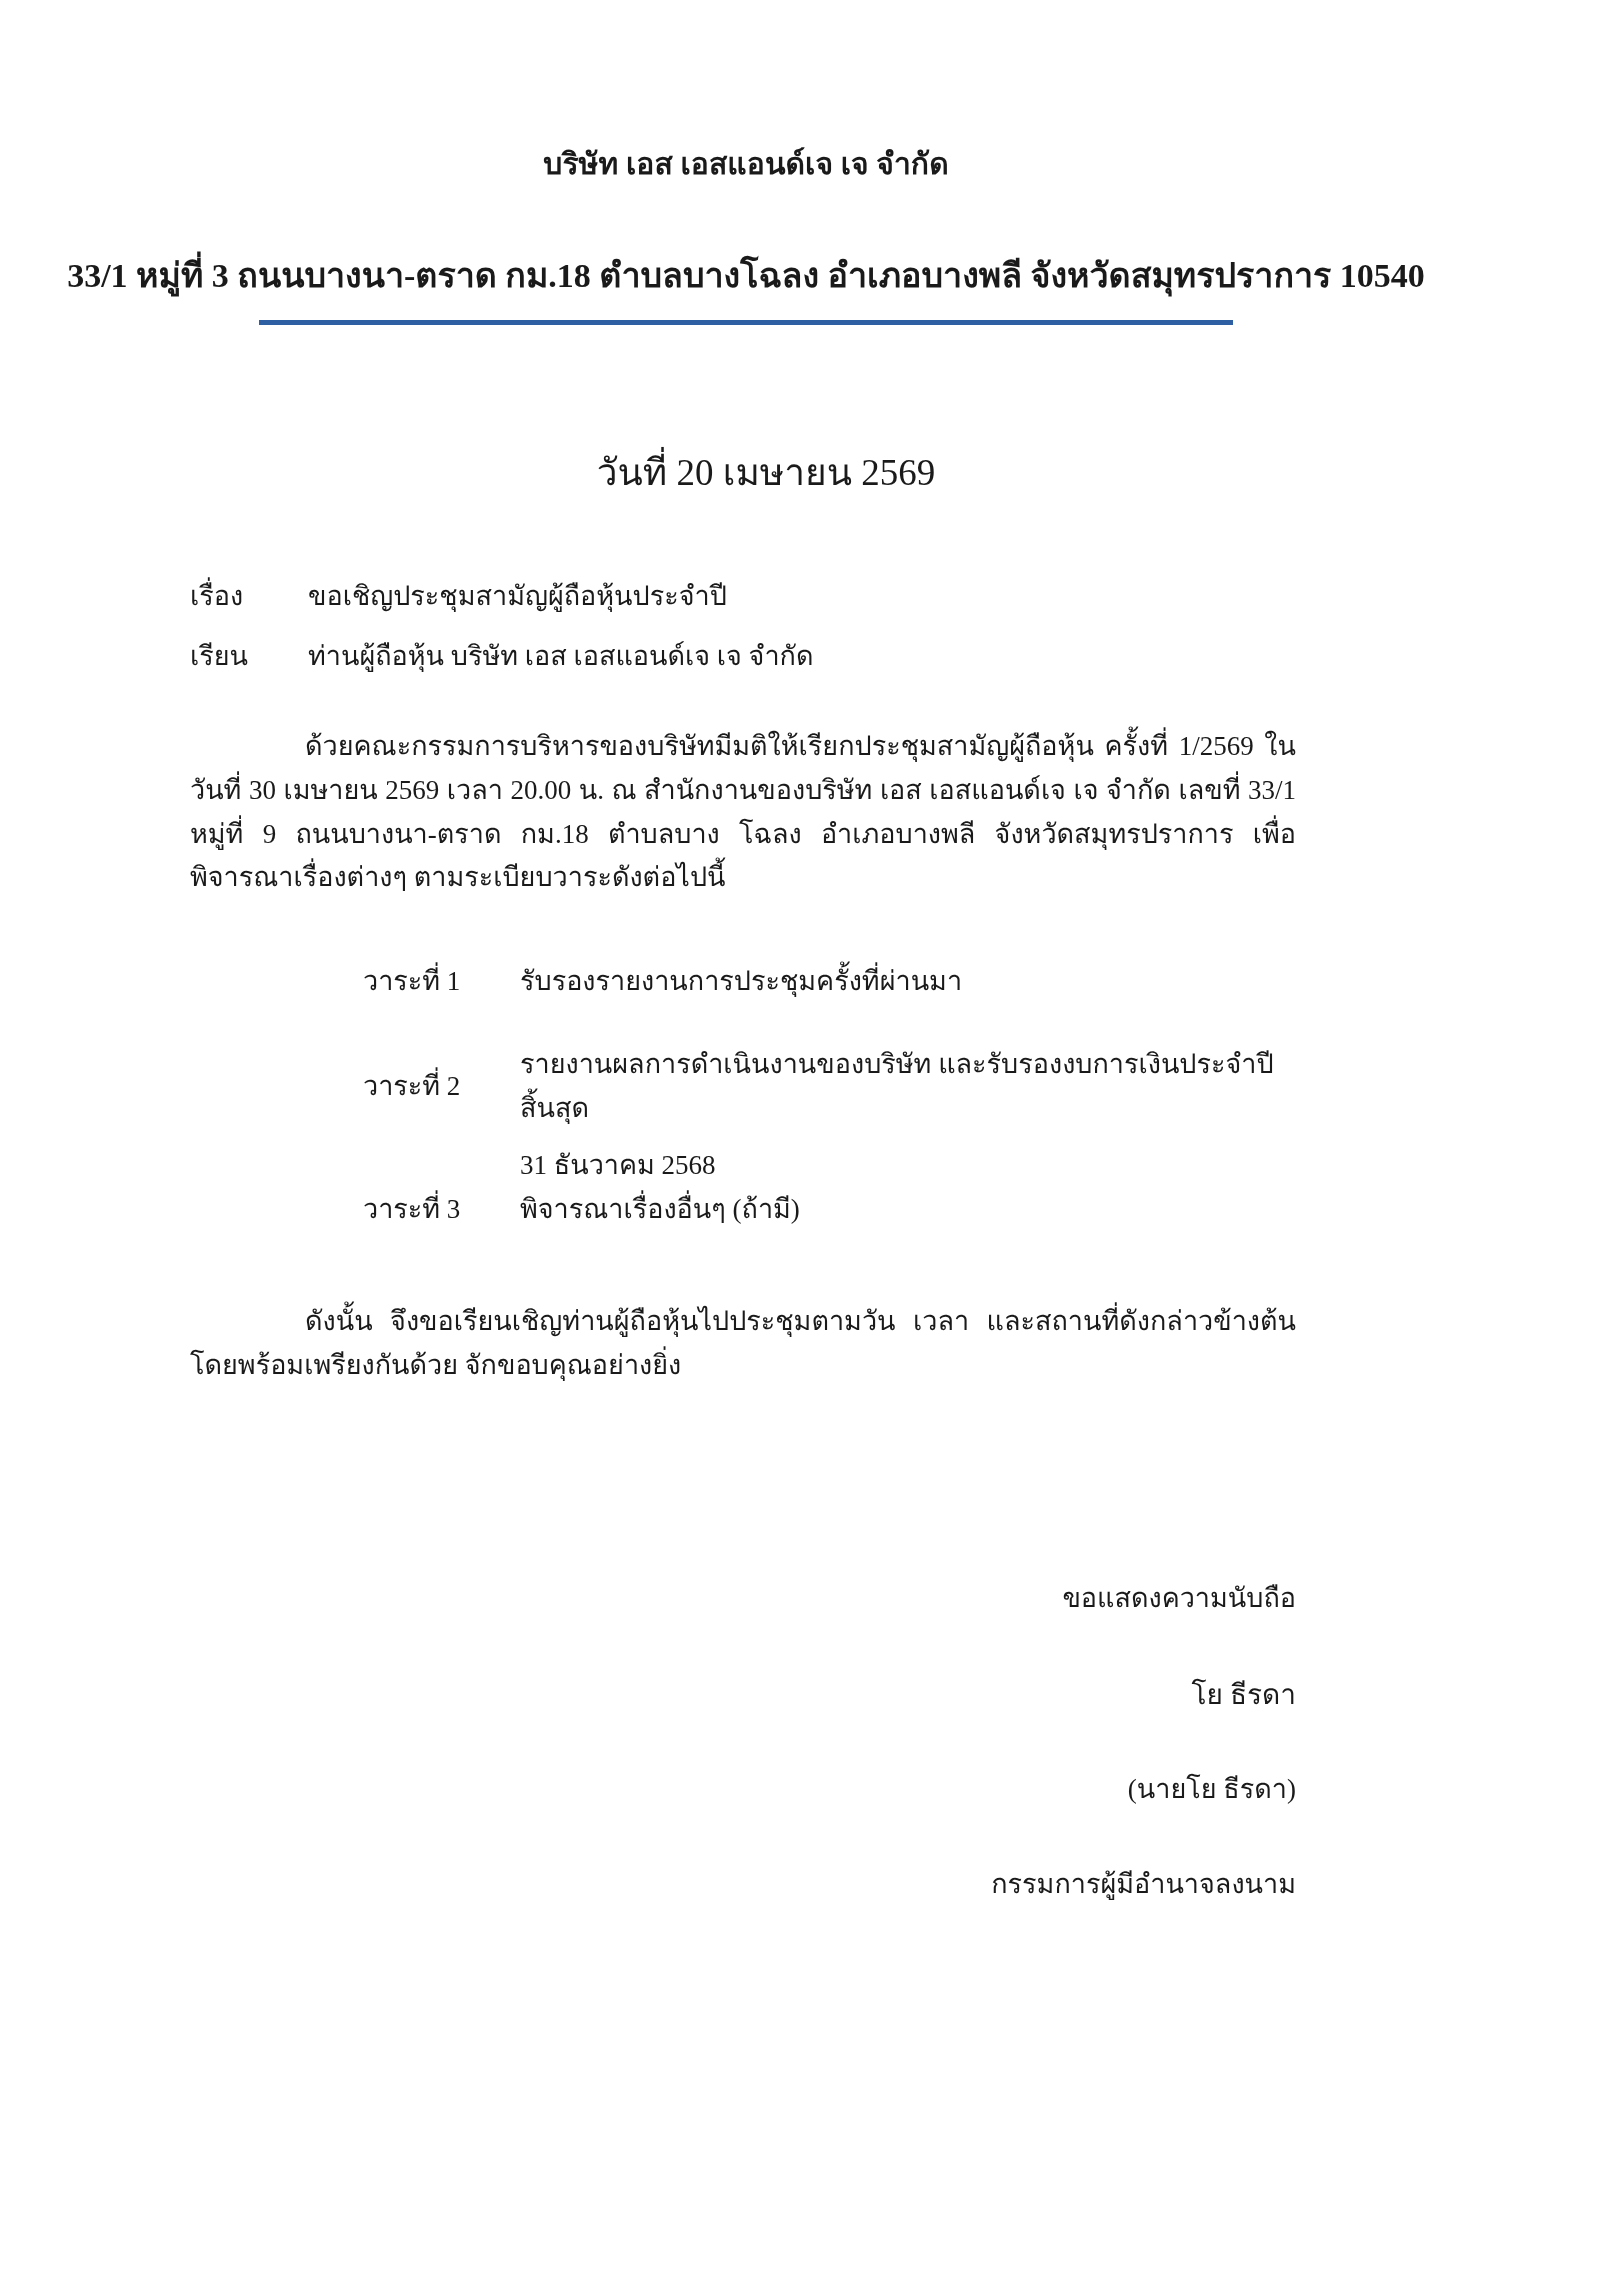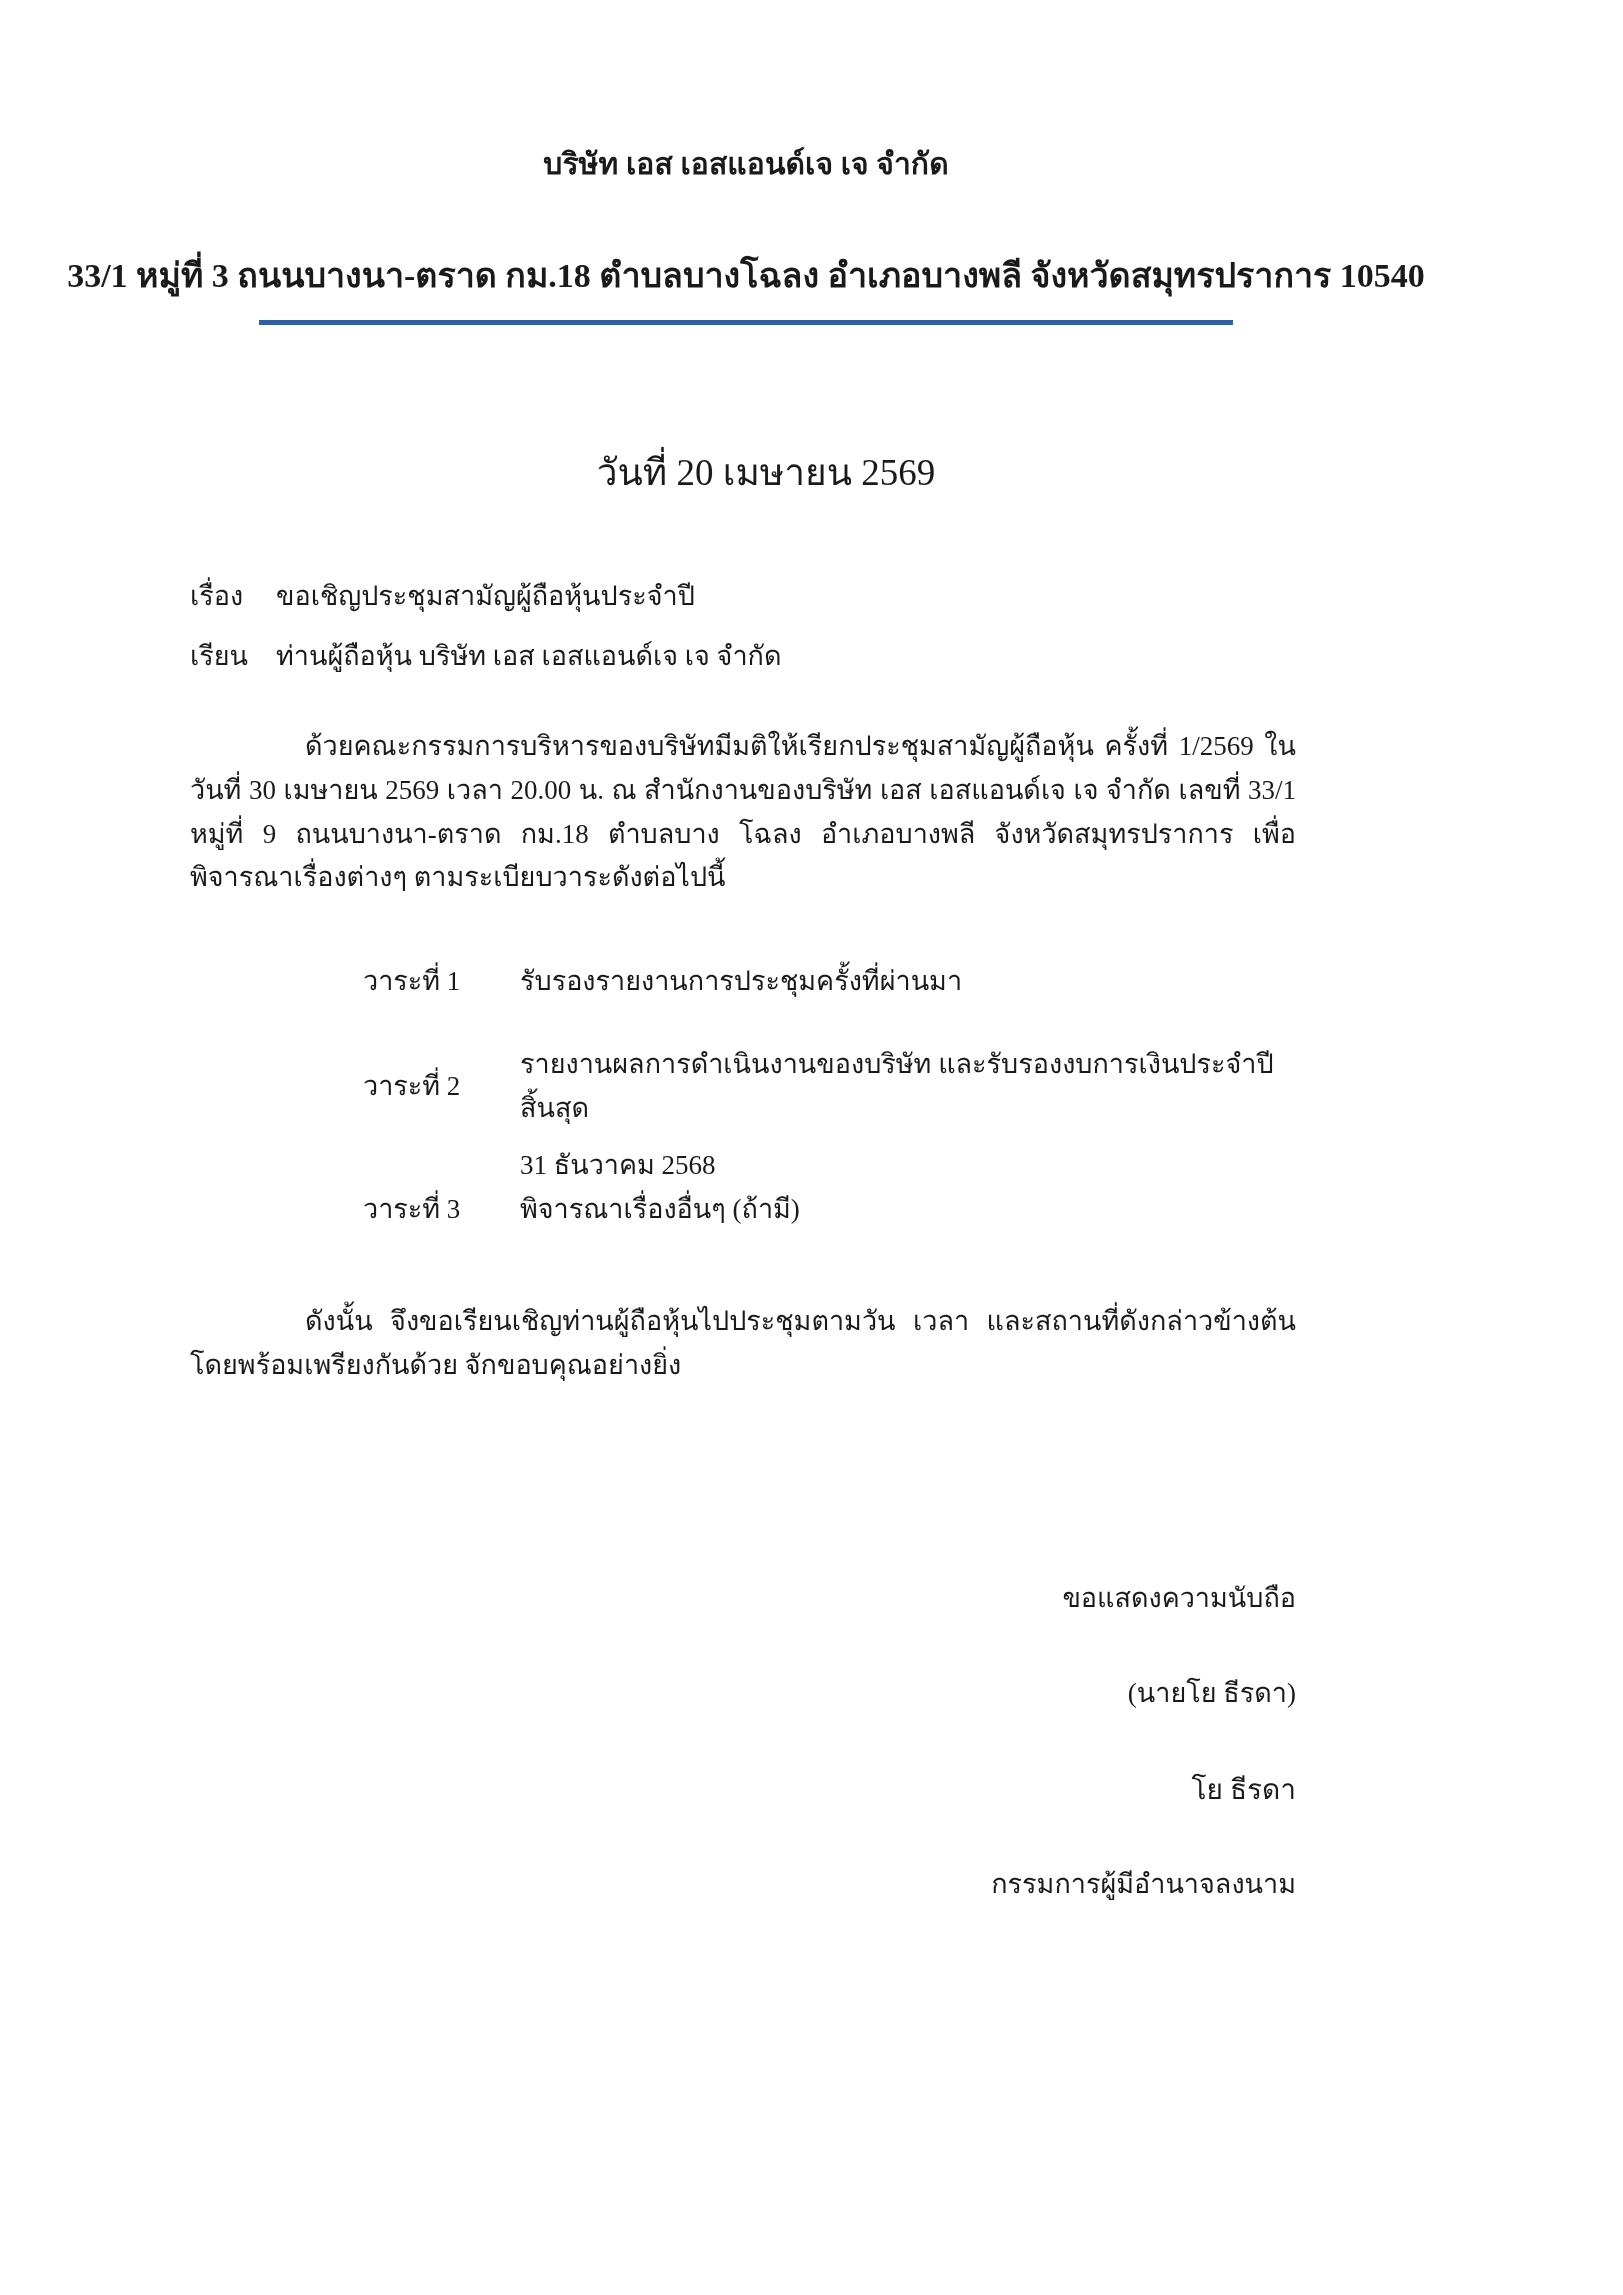--- a/index.html
+++ b/index.html
@@ -66,20 +66,21 @@
     padding-left: 46px;
   }
 
   .subject-block {
     margin-top: 72px;
   }
   .field-row {
     display: flex;
     align-items: center;
     margin-bottom: 17px;
+    gap: 32px;
   }
   .field-label {
     width: 86px;
     flex: 0 0 86px;
   }
   .field-value {
     flex: 1 1 auto;
   }
 
   .para {
@@ -187,20 +188,20 @@
         <div class="agenda-no">วาระที่ 3</div>
         <div class="agenda-text">พิจารณาเรื่องอื่นๆ (ถ้ามี)</div>
       </div>
 
     </div>
 
     <div class="closing-para"><span class="indent"></span><span>ดังนั้น จึงขอเรียนเชิญท่านผู้ถือหุ้นไปประชุมตามวัน เวลา และสถานที่ดังกล่าวข้างต้น โดยพร้อมเพรียงกันด้วย จักขอบคุณอย่างยิ่ง</span></div>
 
     <div class="signature">
       <div class="sig-line">ขอแสดงความนับถือ</div>
+      <div class="sig-line sig-script">โย  ธีรดา</div>
       <div class="sig-line">(นายโย  ธีรดา)</div>
-      <div class="sig-line sig-script">โย  ธีรดา</div>
       <div class="sig-line sig-last">กรรมการผู้มีอำนาจลงนาม</div>
     </div>
 
   </div>
 </div>
 
 
 </body></html>

